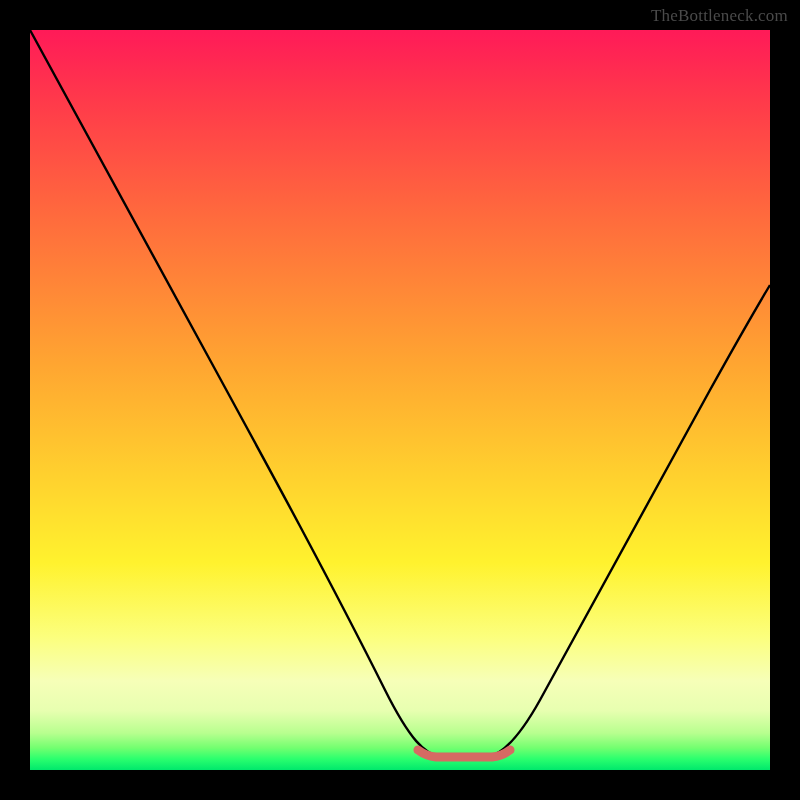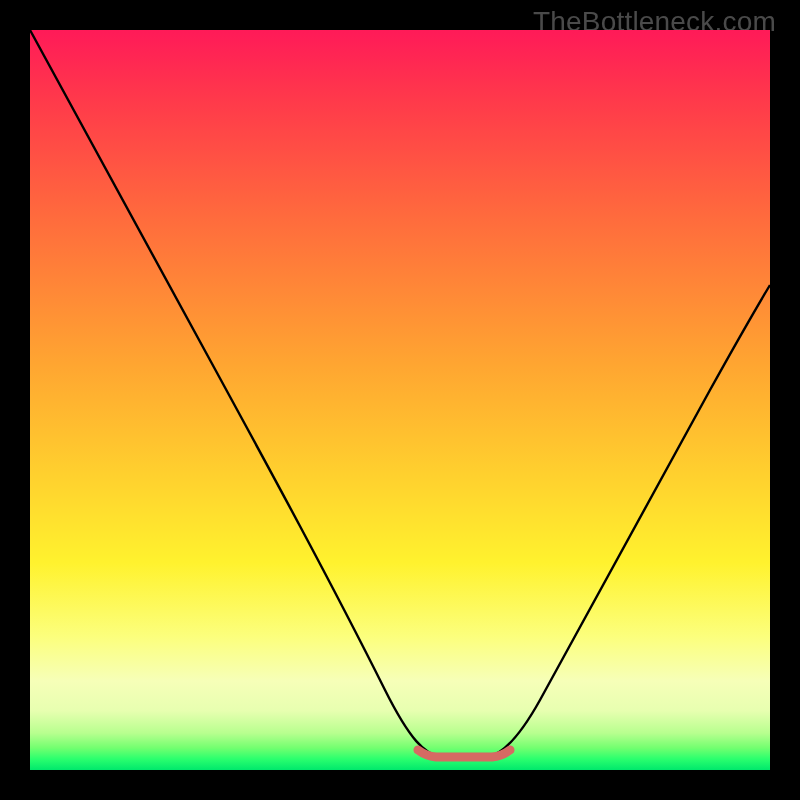--- a/index.html
+++ b/index.html
@@ -36,26 +36,27 @@
       #e7ffb0 92%,
       #b8ff8f 95%,
       #73ff70 97%,
       #2bff6e 98.5%,
       #00e86c 100%
     );
   }
   .watermark {
     position: absolute;
     top: 6px;
-    right: 24px;
+    right: 12px;
     color: #4a4a4a;
-    font-size: 28px;
+    font-size: 17px;
     letter-spacing: 0.2px;
     font-weight: 400;
     user-select: none;
+    font-family: Liberation Serif, serif;
   }
   svg.curve {
     position: absolute;
     left: 0;
     top: 0;
     width: 740px;
     height: 740px;
     overflow: visible;
   }
 </style>

